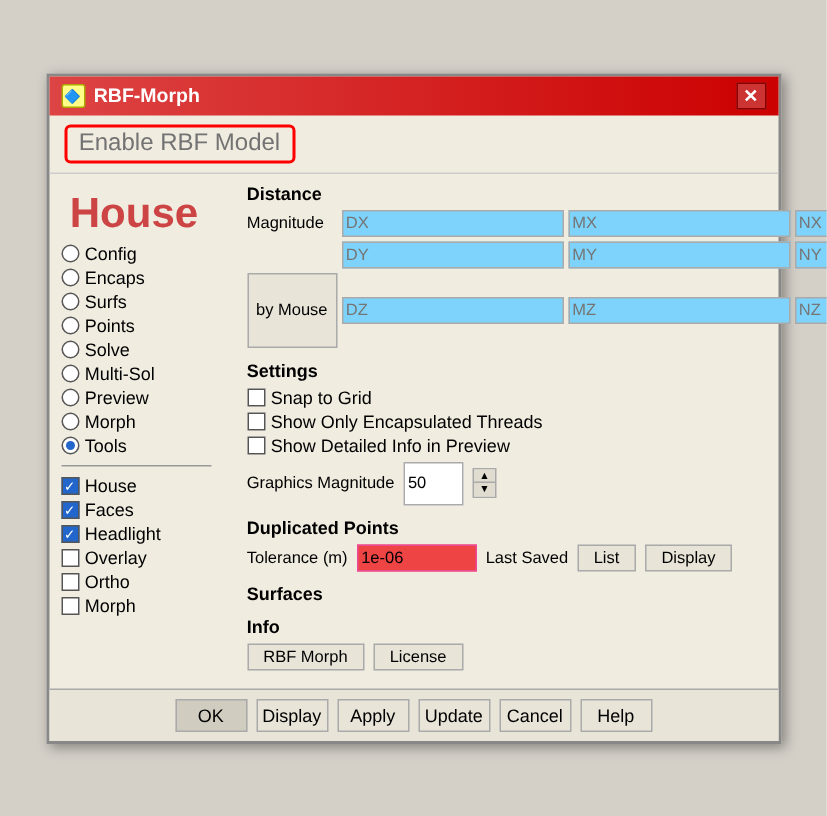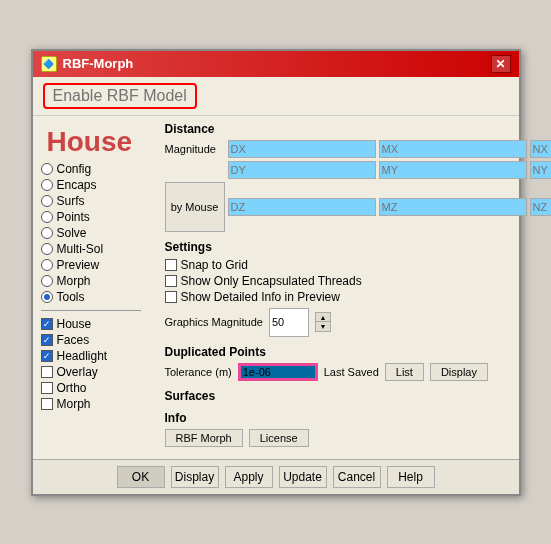--- a/index.html
+++ b/index.html
@@ -204,22 +204,22 @@
     .dup-section {
       margin-bottom: 8px;
     }
     .dup-row {
       display: flex;
       align-items: center;
       gap: 6px;
       font-size: 11px;
     }
     .tol-input {
-      border: 3px solid #ec4899;
-      background: #0369a1;
+      border: 1px solid #ec4899;
+      background: #ef4444;
       height: 18px;
       width: 80px;
       font-size: 11px;
       padding: 0 2px;
     }
     .small-btn {
       border: 1px solid #aaa;
       background: #e8e4d8;
       padding: 2px 10px;
       font-size: 11px;

